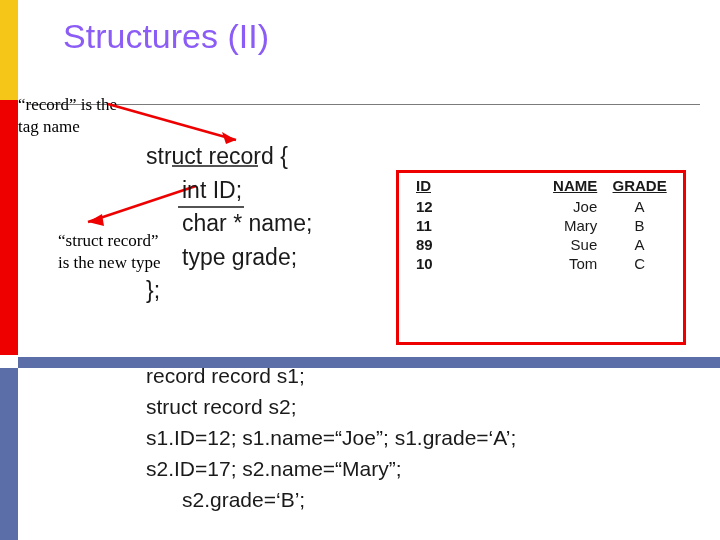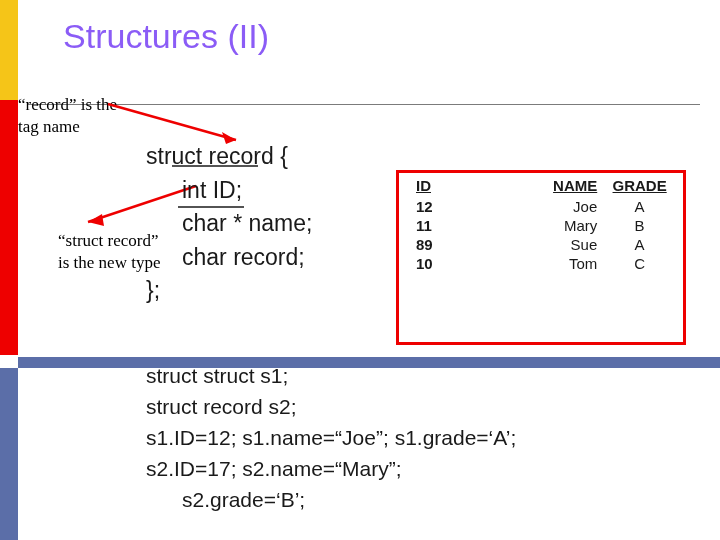--- a/index.html
+++ b/index.html
@@ -170,21 +170,21 @@
   <g stroke="#1a1a1a" stroke-width="1.4" fill="none">
     <line x1="172" y1="166" x2="258" y2="166"></line>
     <line x1="178" y1="207" x2="244" y2="207"></line>
   </g>
 </svg>
 
 <div class="code">
   <div class="ln">struct record {</div>
   <div class="ln indent">int ID;</div>
   <div class="ln indent">char * name;</div>
-  <div class="ln indent">char record;</div>
+  <div class="ln indent">type grade;</div>
   <div class="ln">};</div>
 </div>
 
 <div class="table-box"></div>
 <table class="rec">
   <thead>
     <tr>
       <th class="col-id">ID</th>
       <th class="col-name">NAME</th>
       <th class="col-grade">GRADE</th>
@@ -208,18 +208,18 @@
     </tr>
     <tr>
       <td class="col-id">10</td>
       <td class="col-name">Tom</td>
       <td class="col-grade">C</td>
     </tr>
   </tbody>
 </table>
 
 <div class="bottom-code">
-  <div class="ln">struct struct s1;</div>
+  <div class="ln">record record s1;</div>
   <div class="ln">struct record s2;</div>
   <div class="ln">s1.ID=12; s1.name=“Joe”; s1.grade=‘A’;</div>
   <div class="ln">s2.ID=17; s2.name=“Mary”;</div>
   <div class="ln center-ish">s2.grade=‘B’;</div>
 </div>
 
 </body></html>

